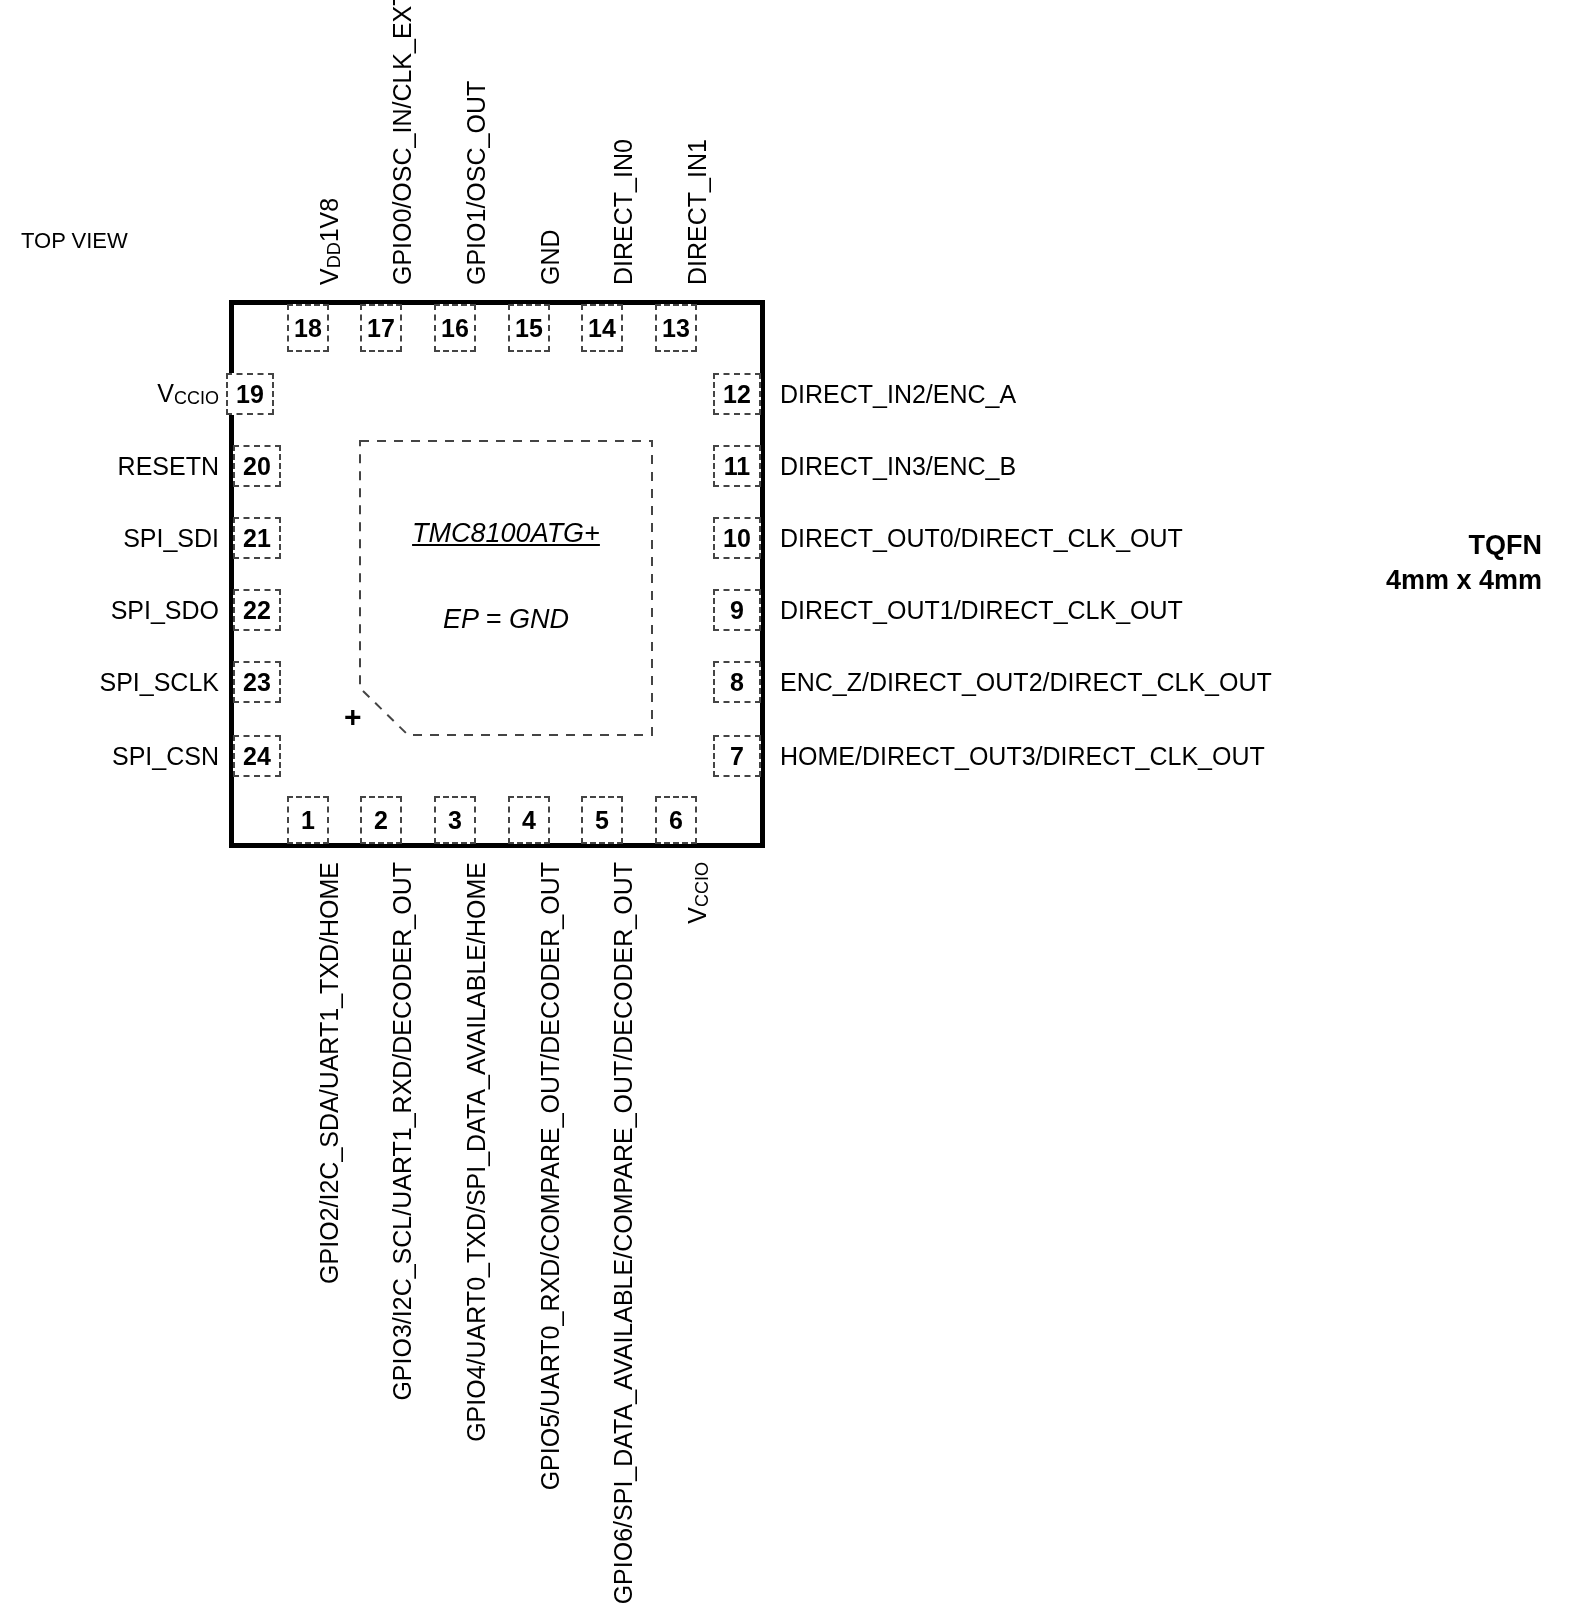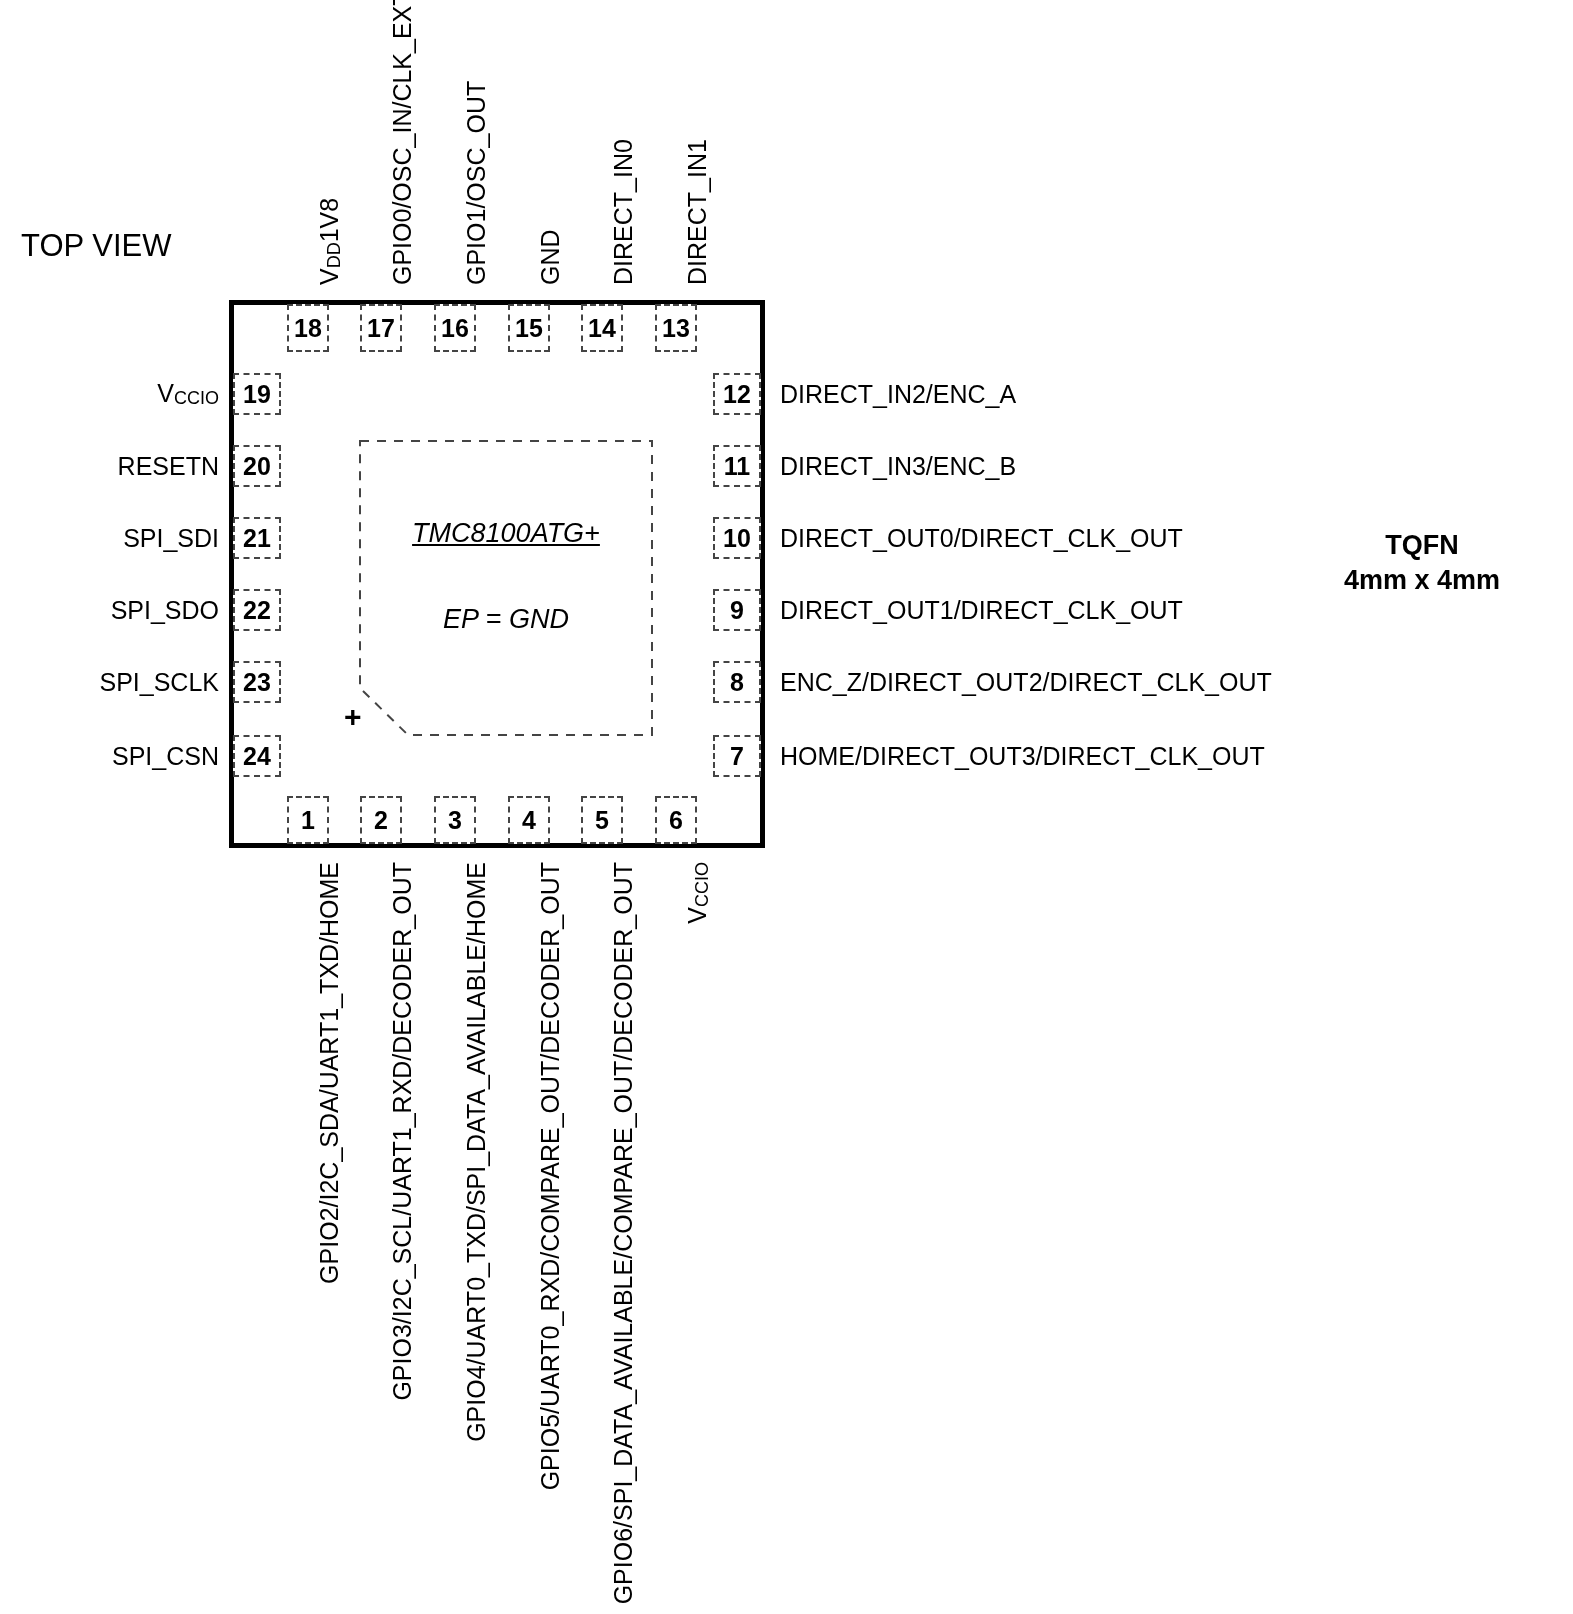--- a/index.html
+++ b/index.html
@@ -104,31 +104,31 @@
     line-height: 17px;
     text-align: center;
   }
 
   
   #pkg-note {
     position: absolute;
     left: 1302px;
     top: 528px;
     width: 240px;
-    text-align: center;
+    text-align: right;
     font-weight: bold;
     font-size: 27px;
     line-height: 1.3;
   }
 
   #top-view {
     position: absolute;
     left: 21px;
     top: 230px;
-    font-size: 31px;
+    font-size: 22px;
   }
 </style>
 </head>
 <body>
 
 <div id="root">
 
   <div id="top-view" class="txt">TOP VIEW</div>
 
   <div id="pkg-note">
@@ -190,21 +190,21 @@
       </div>
       <div class="vert" style="left: 538px; top: 862px; transform-origin: 0px 0px; transform: rotate(-90deg) translateX(-100%);">GPIO5/UART0_RXD/COMPARE_OUT/DECODER_OUT</div>
       <div class="pad pad-h" style="left: 581px; top: 796px;">
         <span>5</span>
       </div>
       <div class="vert" style="left: 611px; top: 862px; transform-origin: 0px 0px; transform: rotate(-90deg) translateX(-100%);">GPIO6/SPI_DATA_AVAILABLE/COMPARE_OUT/DECODER_OUT</div>
       <div class="pad pad-h" style="left: 655px; top: 796px;">
         <span>6</span>
       </div>
       <div class="vert" style="left: 685px; top: 862px; transform-origin: 0px 0px; transform: rotate(-90deg) translateX(-100%);">V<sub>CCIO</sub></div>
-      <div class="pad pad-v" style="left: 233px; top: 373px; text-align: center;">
+      <div class="pad pad-v" style="left: 226px; top: 373px; text-align: center;">
         <span>19</span>
       </div>
       <div class="txt lbl-left" style="right: 1354px; top: 394px;">V<sub>CCIO</sub></div>
       <div class="pad pad-v" style="left: 233px; top: 445px;">
         <span>20</span>
       </div>
       <div class="txt lbl-left" style="right: 1354px; top: 466px;">RESETN</div>
       <div class="pad pad-v" style="left: 233px; top: 517px;">
         <span>21</span>
       </div>

